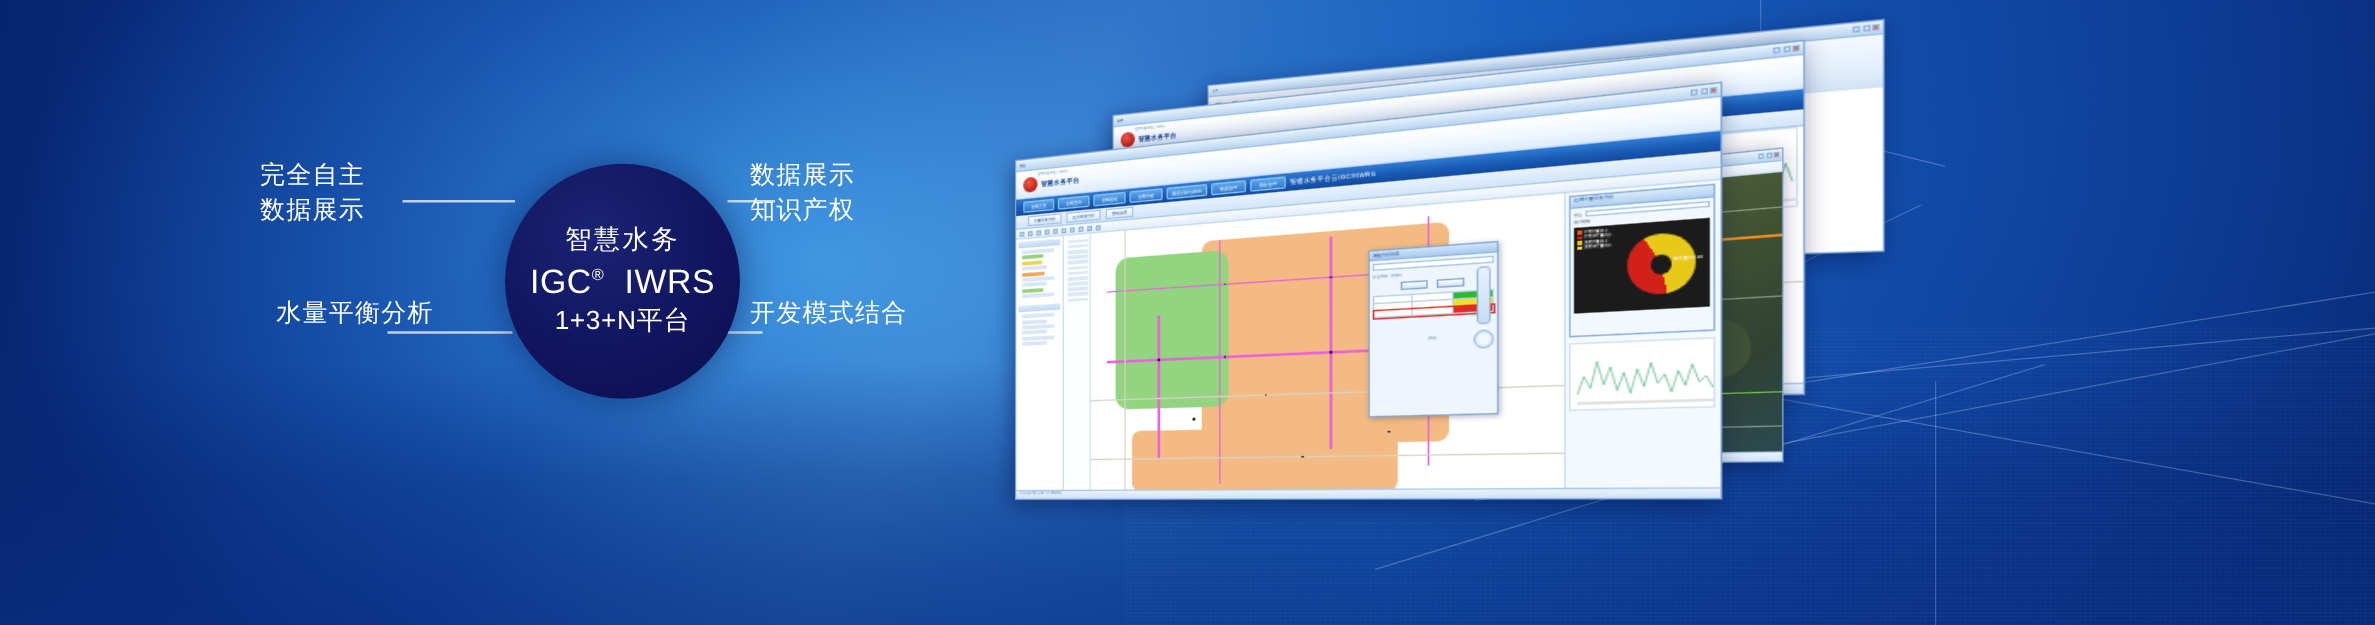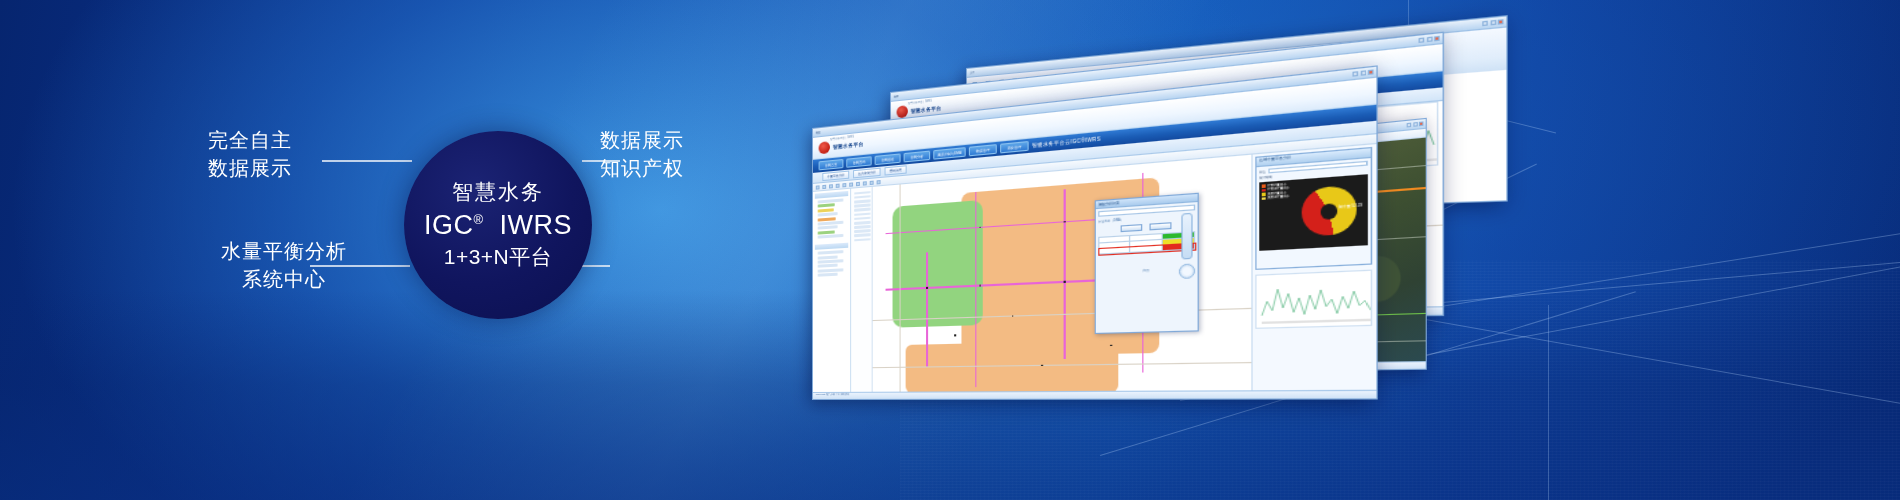--- a/index.html
+++ b/index.html
@@ -267,29 +267,29 @@
     <div class="rule r-tr"></div>
     <div class="rule r-br"></div>
 
     <div class="feat l f-tl">
       <div>完全自主</div>
       <div>数据展示</div>
     </div>
 
     <div class="feat l f-bl">
       <div>水量平衡分析</div>
-      <div>系统中心</div>
     </div>
 
     <div class="feat r f-tr">
       <div>数据展示</div>
       <div>知识产权</div>
     </div>
 
     <div class="feat r f-br">
+      <div>开发模式结合</div>
     </div>
 
     <div class="badge">
       <div class="b1">智慧水务</div>
       <div class="b2"><span>IGC</span><sup>®</sup>&nbsp; <span>IWRS</span></div>
       <div class="b3">1+3+N平台</div>
     </div>
 
   </div>
 

